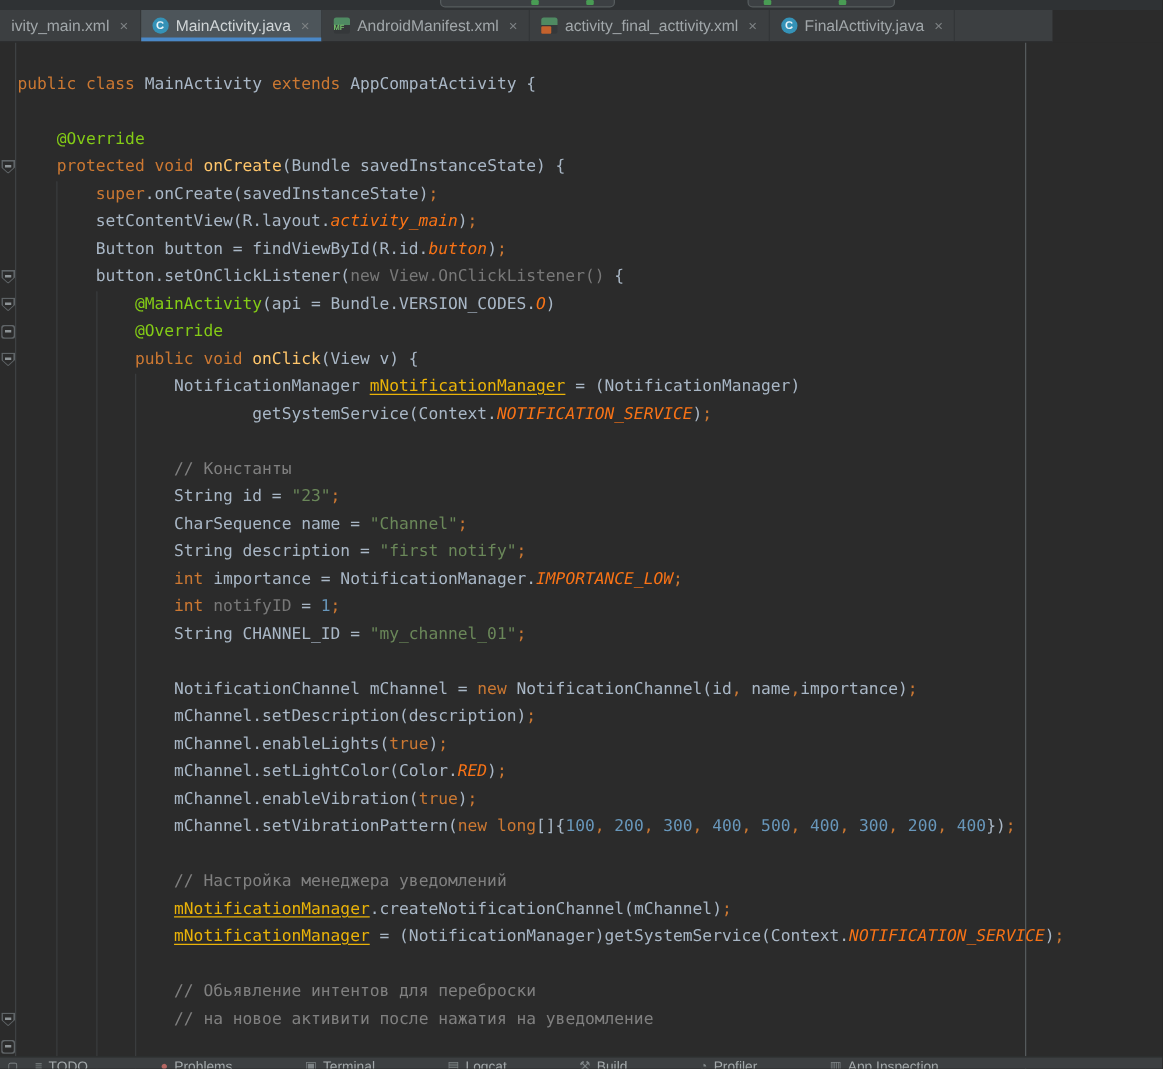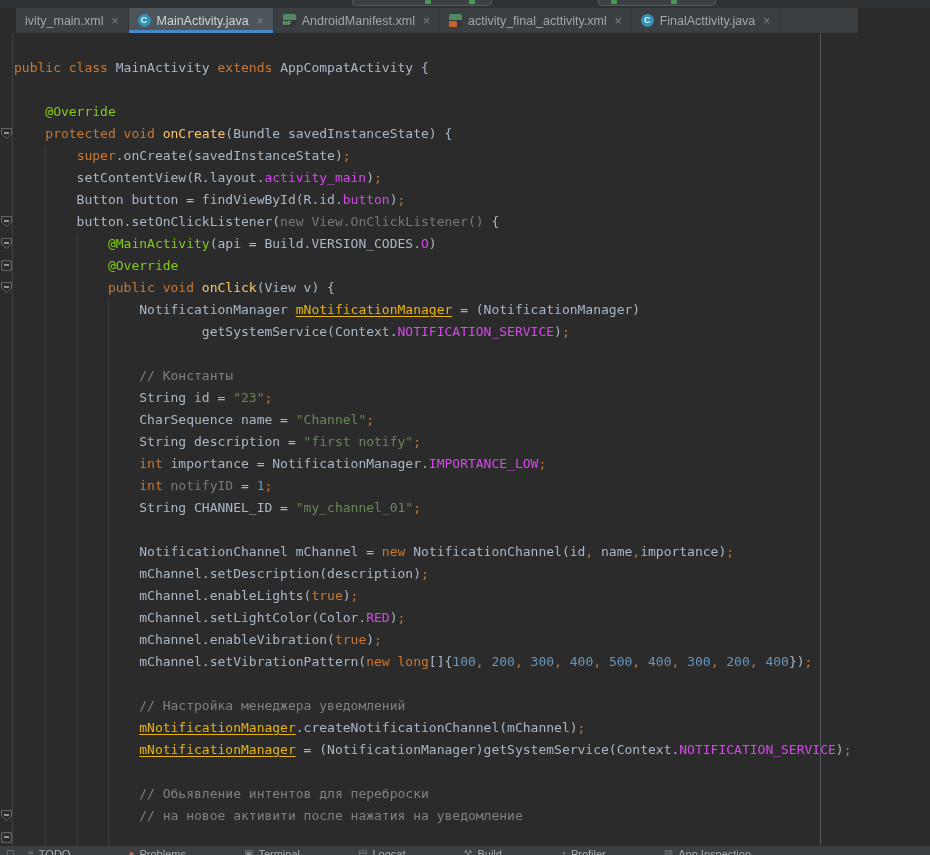--- a/index.html
+++ b/index.html
@@ -6,21 +6,21 @@
   html,body { width:930px; height:855px; overflow:hidden; background:#2b2b2b;
               font-family:"Liberation Sans","DejaVu Sans",sans-serif; }
   .window { position:relative; width:930px; height:855px; background:#2b2b2b; }
 
   
   .topbar { position:absolute; left:0; top:0; width:930px; height:8px; background:#2f3234; overflow:hidden; }
   .pill { position:absolute; top:-14px; height:20px; border:1px solid #565c5e; border-radius:4px; background:#3c4043; }
   .pill .dot { position:absolute; bottom:1px; width:6px; height:4px; background:#499c54; border-radius:1px; }
 
   
-  .tabbar { position:absolute; left:16px; top:8px; width:842px; height:26px; background:#3c3f41;
+  .tabbar { position:absolute; left:0; top:8px; width:842px; height:26px; background:#3c3f41;
             border-bottom:1px solid #282a2b; display:flex; align-items:stretch; }
   .tab { position:relative; display:flex; align-items:center; gap:6px; padding:0 9px 0 9px;
          font-size:12.5px; color:#a1a7aa; border-right:1px solid #333638; white-space:nowrap; }
   .tab.active { background:#4d555a; color:#d0d5d7; }
   .tab .underline { position:absolute; left:0; right:0; bottom:0; height:3px; background:#4a88c7; }
   .tclose { color:#7e8284; font-size:12px; margin-left:2px; }
   .ticon { display:inline-block; width:13px; height:13px; flex:0 0 13px; position:relative; }
   .ticon.class { border-radius:50%; background:#3592b7; color:#eaf5fa; font-size:9px; font-weight:bold;
                  line-height:13px; text-align:center; }
   .ticon.manifest { background:linear-gradient(180deg,#4f8a62 0%,#4f8a62 46%,#35383a 46%); border-radius:2px; }
@@ -37,21 +37,21 @@
   .code { position:absolute; left:0; top:23px; width:775px; padding-left:14px;
           font-family:"DejaVu Sans Mono","Liberation Mono",monospace; font-size:13px; line-height:22px; }
   .cline { height:22px; white-space:pre; }
   .tk-kw  { color:#cc7832; }
   .tk-txt { color:#a9b7c6; }
   .tk-mth { color:#ffc66b; }
   .tk-ann { color:#84cc16; }
   .tk-str { color:#6a8759; }
   .tk-num { color:#6897bb; }
   .tk-cmt { color:#808080; }
-  .tk-fld { color:#d946ef; }
+  .tk-fld { color:#f97316; font-style:italic; }
   .tk-dim { color:#787878; }
   .tk-und { color:#eab308; text-decoration:underline; text-underline-offset:2px; }
 
   .fold { position:absolute; left:1px; width:11px; height:11px; z-index:3; }
   .fold .o { position:absolute; inset:0; background:#606568;
              clip-path:polygon(0 0,100% 0,100% 55%,50% 100%,0 55%); }
   .fold .i { position:absolute; left:1px; top:1px; right:1px; bottom:1px; background:#2b2b2b;
              clip-path:polygon(0 0,100% 0,100% 55%,50% 100%,0 55%); }
   .fold .b { position:absolute; left:3px; top:4px; width:5px; height:2px; background:#8d9396; z-index:2; }
   .fold.square .o { clip-path:none; border-radius:2px; }
@@ -121,21 +121,21 @@
     <div class="mguide"></div>
     <div class="code" id="code">
         <div class="cline"><span class="tk-kw">public class </span><span class="tk-txt">MainActivity </span><span class="tk-kw">extends </span><span class="tk-txt">AppCompatActivity {</span></div>
         <div class="cline"></div>
         <div class="cline"><span class="tk-txt">    </span><span class="tk-ann">@Override</span></div>
         <div class="cline"><span class="tk-txt">    </span><span class="tk-kw">protected void </span><span class="tk-mth">onCreate</span><span class="tk-txt">(Bundle savedInstanceState) {</span></div>
         <div class="cline"><span class="tk-txt">        </span><span class="tk-kw">super</span><span class="tk-txt">.onCreate(savedInstanceState)</span><span class="tk-kw">;</span></div>
         <div class="cline"><span class="tk-txt">        setContentView(R.layout.</span><span class="tk-fld">activity_main</span><span class="tk-txt">)</span><span class="tk-kw">;</span></div>
         <div class="cline"><span class="tk-txt">        Button button = findViewById(R.id.</span><span class="tk-fld">button</span><span class="tk-txt">)</span><span class="tk-kw">;</span></div>
         <div class="cline"><span class="tk-txt">        button.setOnClickListener(</span><span class="tk-dim">new View.OnClickListener() </span><span class="tk-txt">{</span></div>
-        <div class="cline"><span class="tk-txt">            </span><span class="tk-ann">@MainActivity</span><span class="tk-txt">(api = Build.VERSION_CODES.</span><span class="tk-fld">O</span><span class="tk-txt">)</span></div>
+        <div class="cline"><span class="tk-txt">            </span><span class="tk-ann">@MainActivity</span><span class="tk-txt">(api = Bundle.VERSION_CODES.</span><span class="tk-fld">O</span><span class="tk-txt">)</span></div>
         <div class="cline"><span class="tk-txt">            </span><span class="tk-ann">@Override</span></div>
         <div class="cline"><span class="tk-txt">            </span><span class="tk-kw">public void </span><span class="tk-mth">onClick</span><span class="tk-txt">(View v) {</span></div>
         <div class="cline"><span class="tk-txt">                NotificationManager </span><span class="tk-und">mNotificationManager</span><span class="tk-txt"> = (NotificationManager)</span></div>
         <div class="cline"><span class="tk-txt">                        getSystemService(Context.</span><span class="tk-fld">NOTIFICATION_SERVICE</span><span class="tk-txt">)</span><span class="tk-kw">;</span></div>
         <div class="cline"></div>
         <div class="cline"><span class="tk-txt">                </span><span class="tk-cmt">// Константы</span></div>
         <div class="cline"><span class="tk-txt">                String id = </span><span class="tk-str">"23"</span><span class="tk-kw">;</span></div>
         <div class="cline"><span class="tk-txt">                CharSequence name = </span><span class="tk-str">"Channel"</span><span class="tk-kw">;</span></div>
         <div class="cline"><span class="tk-txt">                String description = </span><span class="tk-str">"first notify"</span><span class="tk-kw">;</span></div>
         <div class="cline"><span class="tk-txt">                </span><span class="tk-kw">int </span><span class="tk-txt">importance = NotificationManager.</span><span class="tk-fld">IMPORTANCE_LOW</span><span class="tk-kw">;</span></div>

